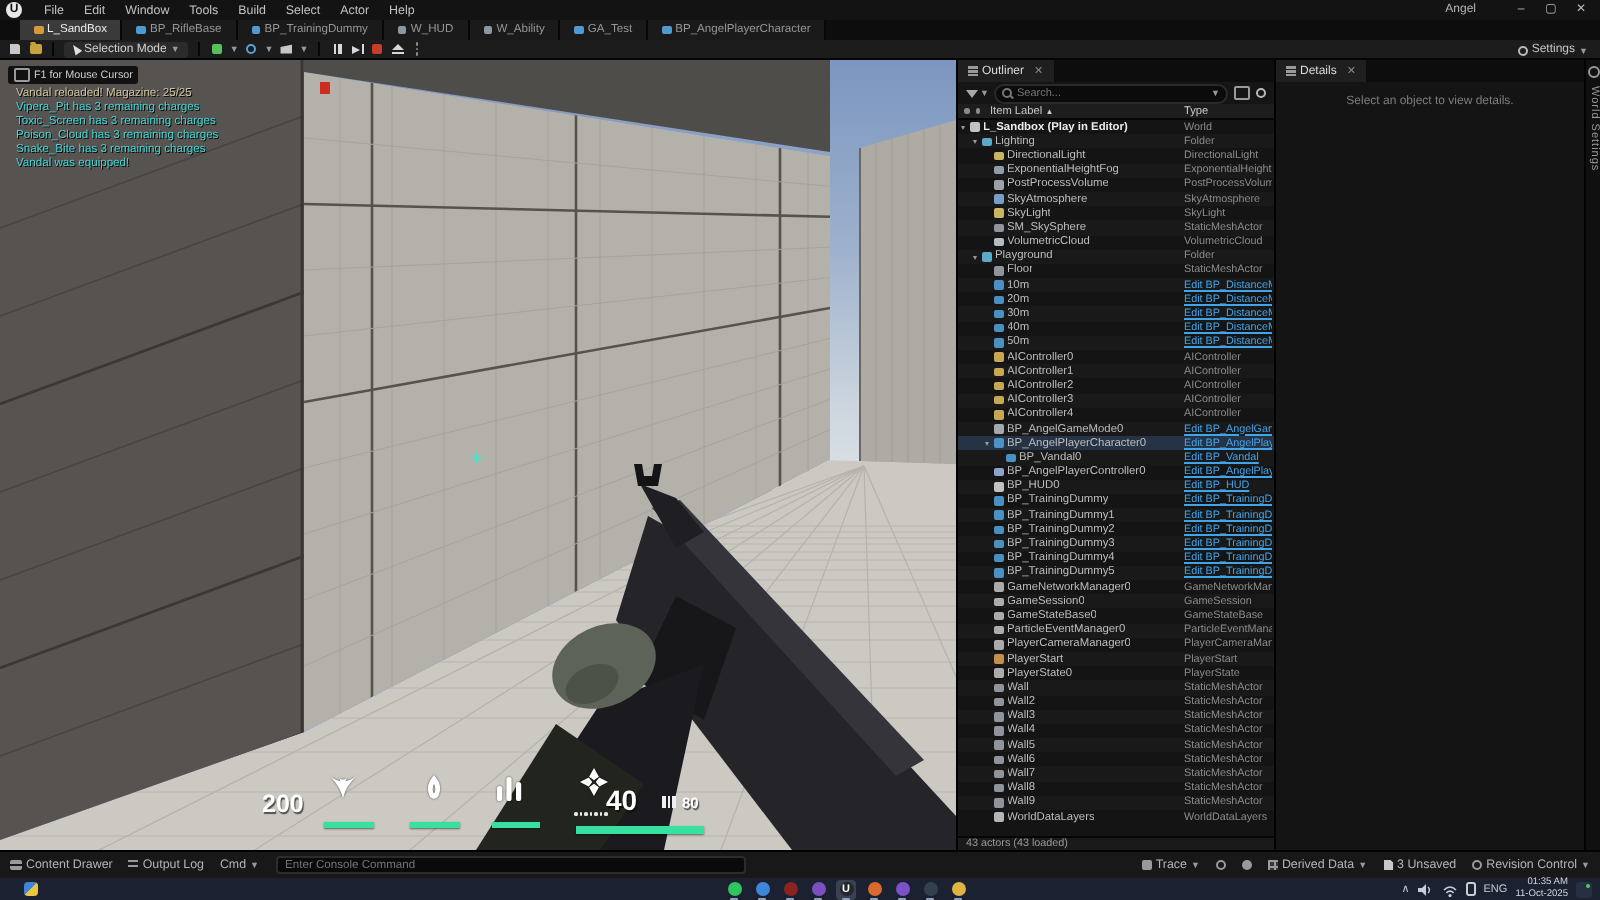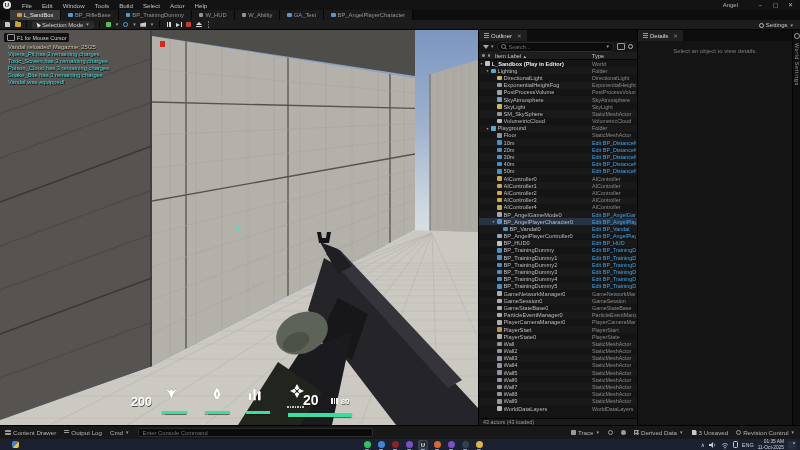--- a/index.html
+++ b/index.html
@@ -440,21 +440,21 @@
       </svg>
       <div class="ultdots">
           <i></i>
           <i></i>
           <i></i>
           <i></i>
           <i></i>
           <i></i>
           <i></i>
         </div>
-      <div class="ammoN">20</div>
+      <div class="ammoN">40</div>
       <div class="magbars">
           <i></i>
           <i></i>
           <i></i>
         </div>
       <div class="ammoR">80</div>
       <div class="bar" style="left:288px;top:383px;width:64px;height:3.5px;"></div>
     </div>
   </div>
 

